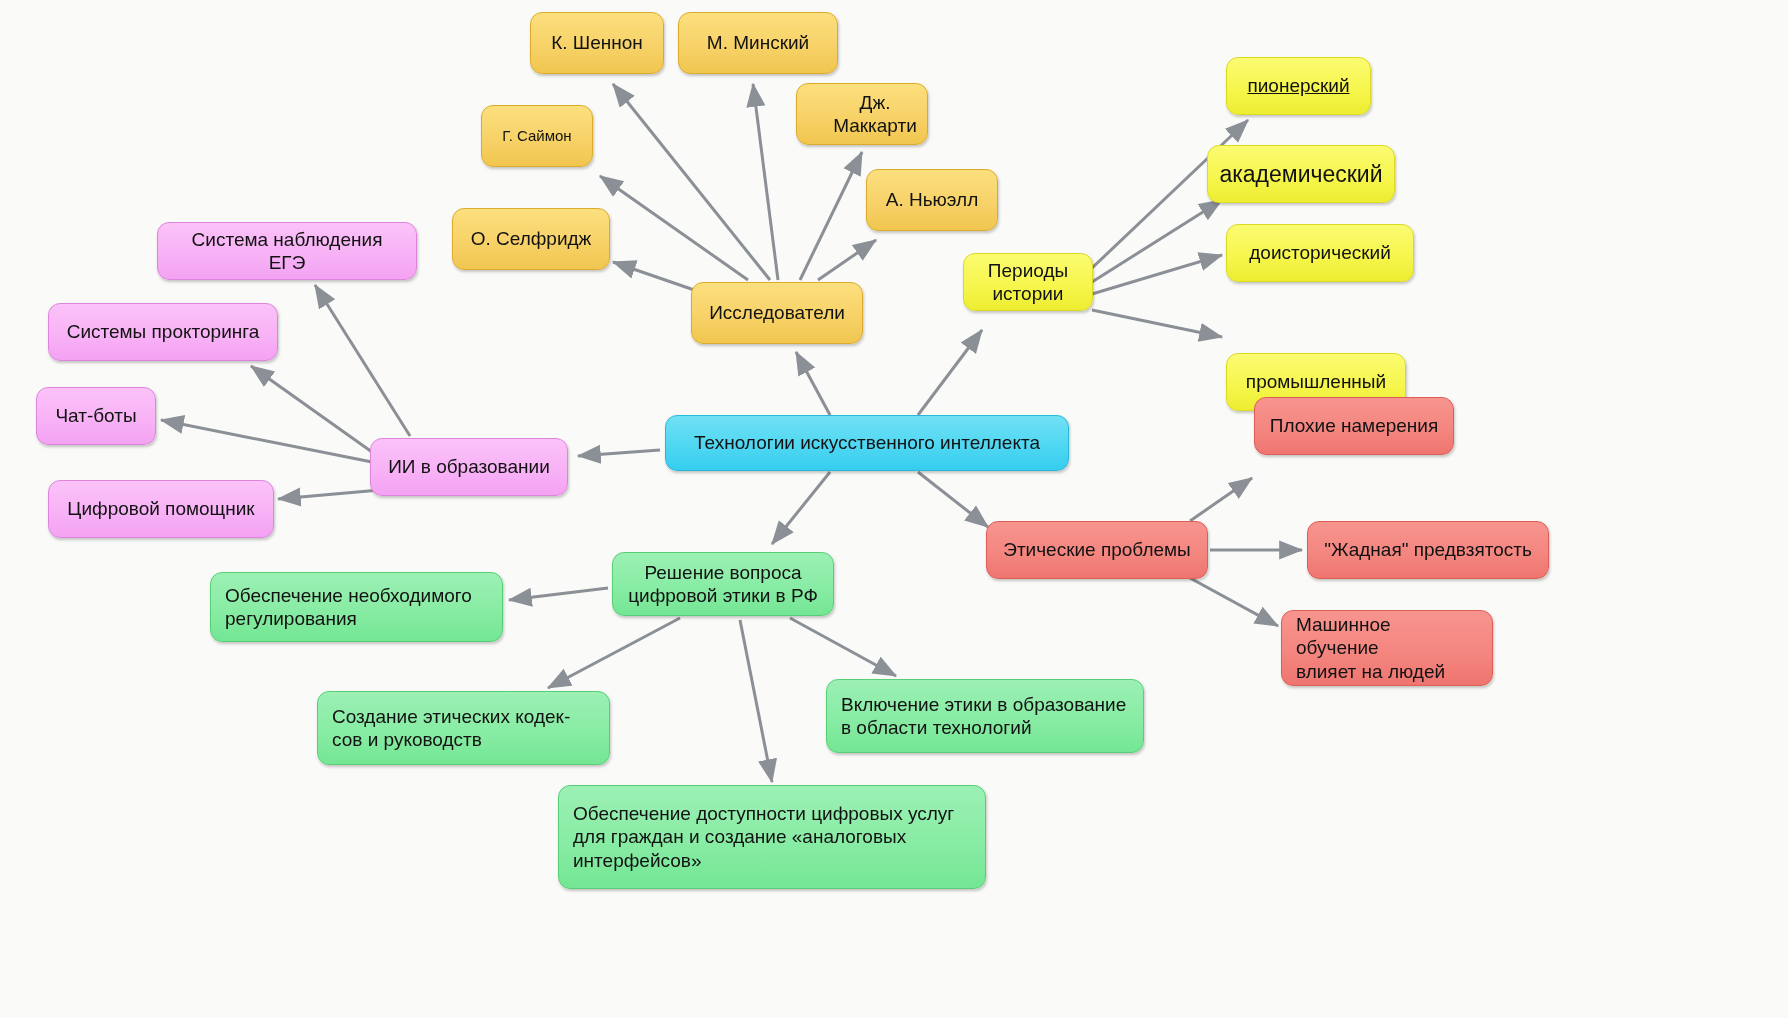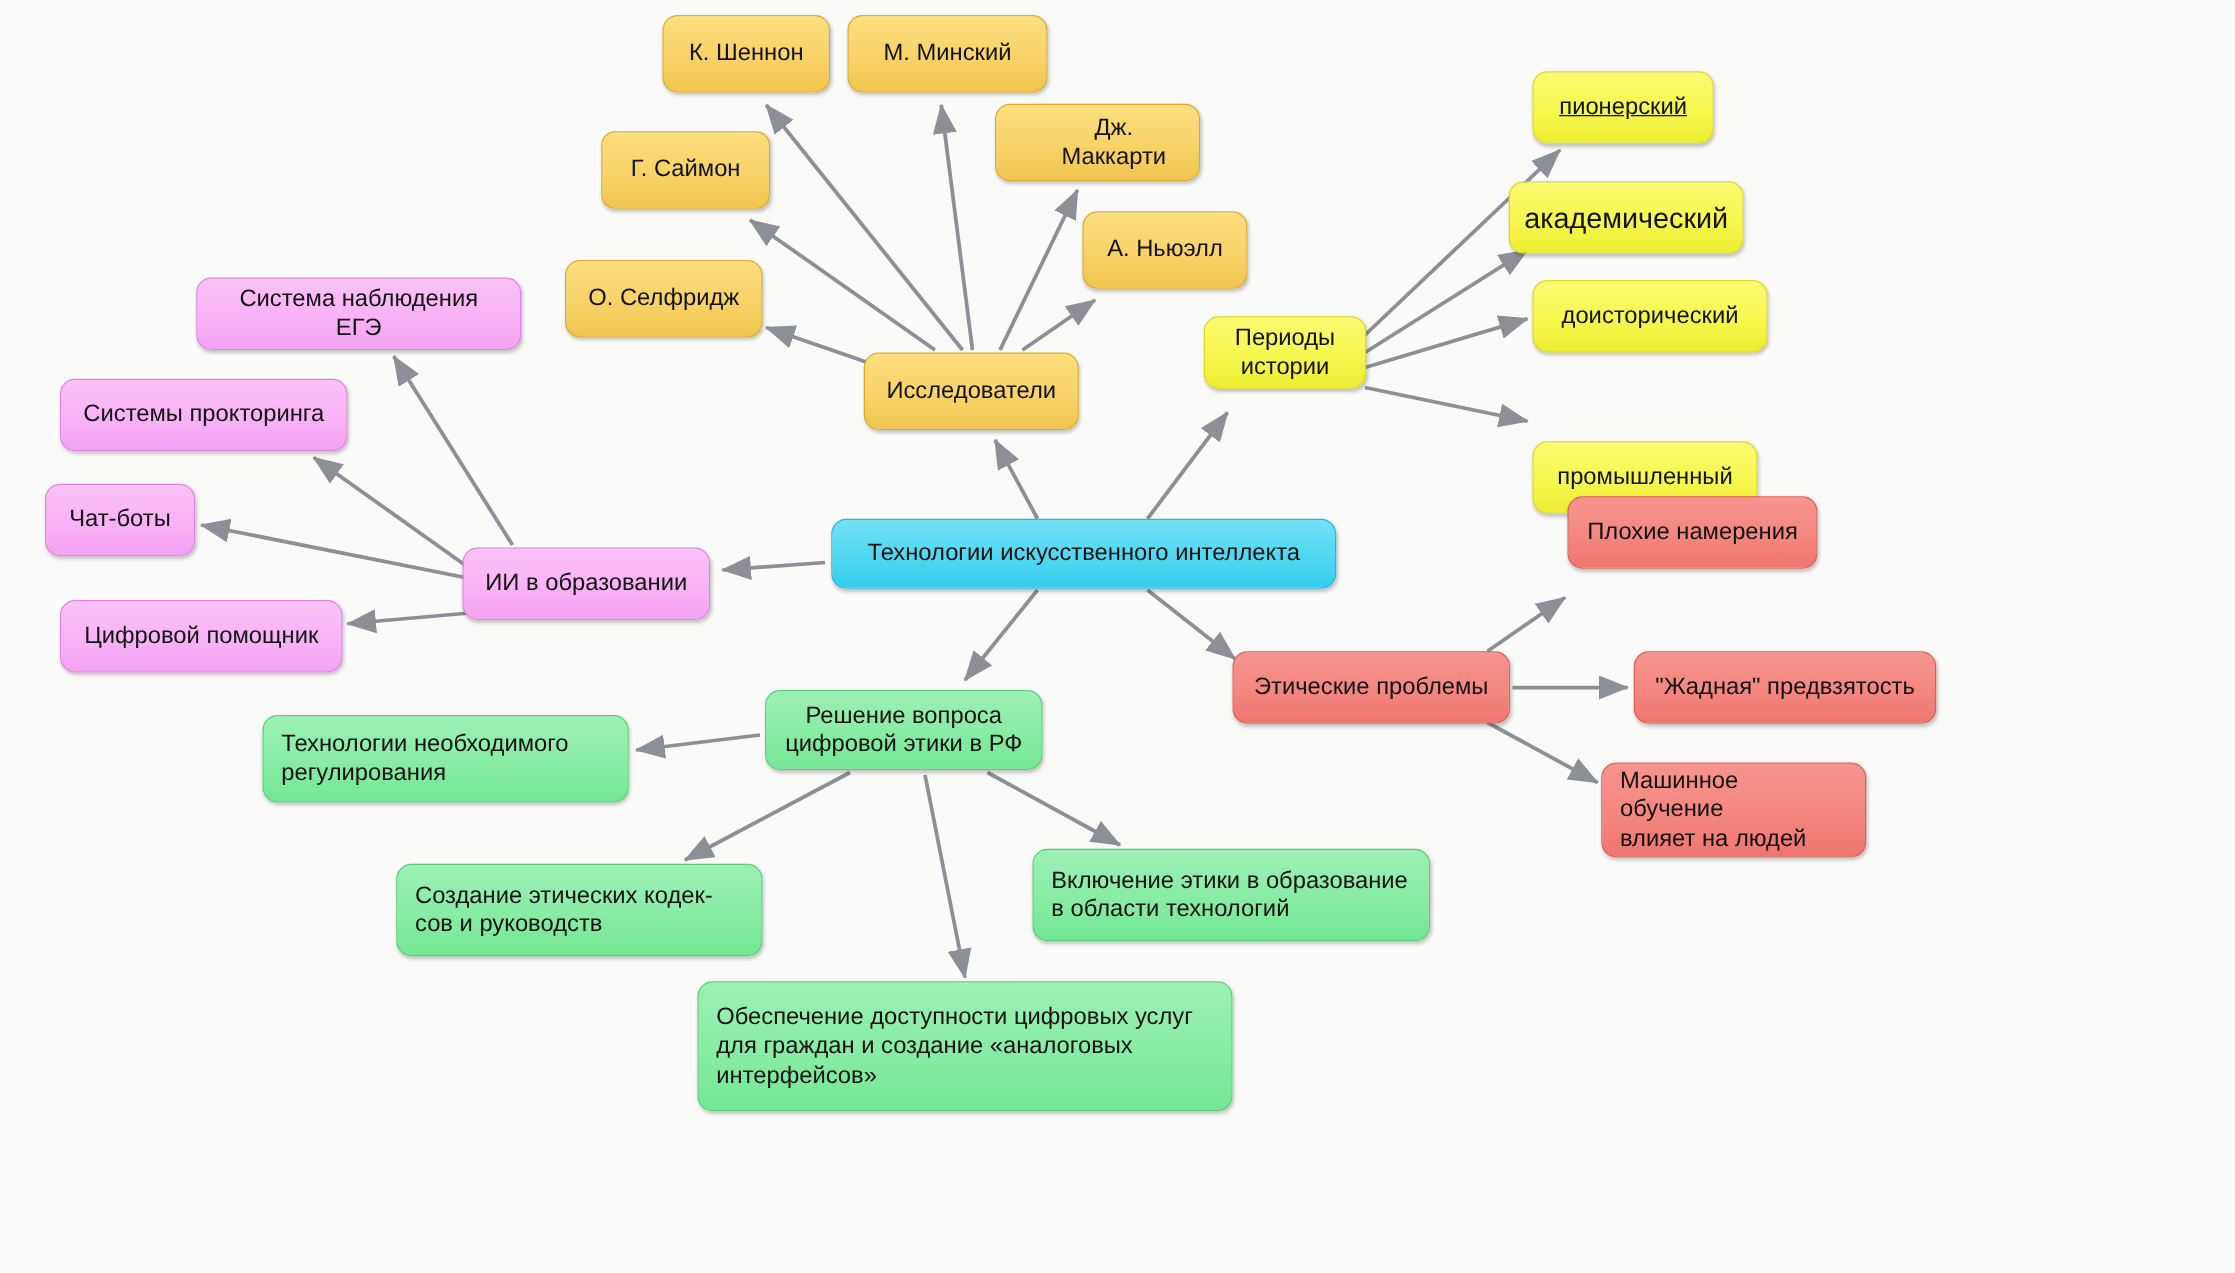--- a/index.html
+++ b/index.html
@@ -106,43 +106,43 @@
         <line x1="680" y1="618" x2="548" y2="688" stroke="#8b8f96" stroke-width="3" marker-end="url(#arrowhead)"></line>
         <line x1="790" y1="618" x2="896" y2="676" stroke="#8b8f96" stroke-width="3" marker-end="url(#arrowhead)"></line>
         <line x1="740" y1="620" x2="772" y2="782" stroke="#8b8f96" stroke-width="3" marker-end="url(#arrowhead)"></line>
       </g>
   </svg>
   <div id="nodes-group">
       <div class="node pal-cyan center-align" style="left: 665px; top: 415px; width: 404px; height: 56px; font-size: 19px;"><span>Технологии искусственного интеллекта</span></div>
       <div class="node pal-orange center-align" style="left: 691px; top: 282px; width: 172px; height: 62px; font-size: 19px;"><span>Исследователи</span></div>
       <div class="node pal-orange center-align" style="left: 530px; top: 12px; width: 134px; height: 62px; font-size: 19px;"><span>К. Шеннон</span></div>
       <div class="node pal-orange center-align" style="left: 678px; top: 12px; width: 160px; height: 62px; font-size: 19px;"><span>М. Минский</span></div>
-      <div class="node pal-orange center-align" style="left: 796px; top: 83px; width: 164px; height: 62px; font-size: 19px; padding-left: 40px;"><span>Дж. Маккарти</span></div>
+      <div class="node pal-orange center-align" style="left: 796px; top: 83px; width: 132px; height: 62px; font-size: 19px; padding-left: 40px;"><span>Дж. Маккарти</span></div>
       <div class="node pal-orange center-align" style="left: 866px; top: 169px; width: 132px; height: 62px; font-size: 19px;"><span>А. Ньюэлл</span></div>
-      <div class="node pal-orange center-align" style="left: 481px; top: 105px; width: 135px; height: 62px; font-size: 19px; border-radius: 11px;"><span>Г. Саймон</span></div>
+      <div class="node pal-orange center-align" style="left: 481px; top: 105px; width: 112px; height: 62px; font-size: 15px;"><span>Г. Саймон</span></div>
       <div class="node pal-orange center-align" style="left: 452px; top: 208px; width: 158px; height: 62px; font-size: 19px;"><span>О. Селфридж</span></div>
       <div class="node pal-yellow center-align" style="left: 963px; top: 253px; width: 130px; height: 58px; font-size: 19px;"><span>Периоды
 истории</span></div>
       <div class="node pal-yellow center-align" style="left: 1226px; top: 57px; width: 145px; height: 58px; font-size: 19px; text-decoration: underline;"><span>пионерский</span></div>
       <div class="node pal-yellow center-align" style="left: 1207px; top: 145px; width: 188px; height: 58px; font-size: 23px;"><span>академический</span></div>
       <div class="node pal-yellow center-align" style="left: 1226px; top: 224px; width: 188px; height: 58px; font-size: 19px;"><span>доисторический</span></div>
       <div class="node pal-yellow center-align" style="left: 1226px; top: 305px; width: 180px; height: 58px; font-size: 19px; margin-top: 48px;"><span>промышленный</span></div>
       <div class="node pal-pink center-align" style="left: 370px; top: 438px; width: 198px; height: 58px; font-size: 19px;"><span>ИИ в образовании</span></div>
       <div class="node pal-pink center-align" style="left: 157px; top: 222px; width: 260px; height: 58px; font-size: 19px;"><span>Система наблюдения ЕГЭ</span></div>
       <div class="node pal-pink center-align" style="left: 48px; top: 303px; width: 230px; height: 58px; font-size: 19px;"><span>Системы прокторинга</span></div>
       <div class="node pal-pink center-align" style="left: 36px; top: 387px; width: 120px; height: 58px; font-size: 19px;"><span>Чат-боты</span></div>
       <div class="node pal-pink center-align" style="left: 48px; top: 480px; width: 226px; height: 58px; font-size: 19px;"><span>Цифровой помощник</span></div>
       <div class="node pal-red center-align" style="left: 986px; top: 521px; width: 222px; height: 58px; font-size: 19px;"><span>Этические проблемы</span></div>
       <div class="node pal-red center-align" style="left: 1254px; top: 397px; width: 200px; height: 58px; font-size: 19px;"><span>Плохие намерения</span></div>
       <div class="node pal-red center-align" style="left: 1307px; top: 521px; width: 242px; height: 58px; font-size: 19px;"><span>"Жадная" предвзятость</span></div>
       <div class="node pal-red left-align" style="left: 1281px; top: 610px; width: 212px; height: 76px; font-size: 19px;"><span>Машинное обучение
 влияет на людей</span></div>
       <div class="node pal-green center-align" style="left: 612px; top: 552px; width: 222px; height: 64px; font-size: 19px;"><span>Решение вопроса
 цифровой этики в РФ</span></div>
-      <div class="node pal-green left-align" style="left: 210px; top: 572px; width: 293px; height: 70px; font-size: 19px;"><span>Технологии необходимого
+      <div class="node pal-green left-align" style="left: 210px; top: 572px; width: 293px; height: 70px; font-size: 19px;"><span>Обеспечение необходимого
 регулирования</span></div>
       <div class="node pal-green left-align" style="left: 317px; top: 691px; width: 293px; height: 74px; font-size: 19px;"><span>Создание этических кодек-
 сов и руководств</span></div>
       <div class="node pal-green left-align" style="left: 826px; top: 679px; width: 318px; height: 74px; font-size: 19px;"><span>Включение этики в образование
 в области технологий</span></div>
       <div class="node pal-green left-align" style="left: 558px; top: 785px; width: 428px; height: 104px; font-size: 19px;"><span>Обеспечение доступности цифровых услуг
 для граждан и создание «аналоговых
 интерфейсов»</span></div>
     </div>
 </div>

